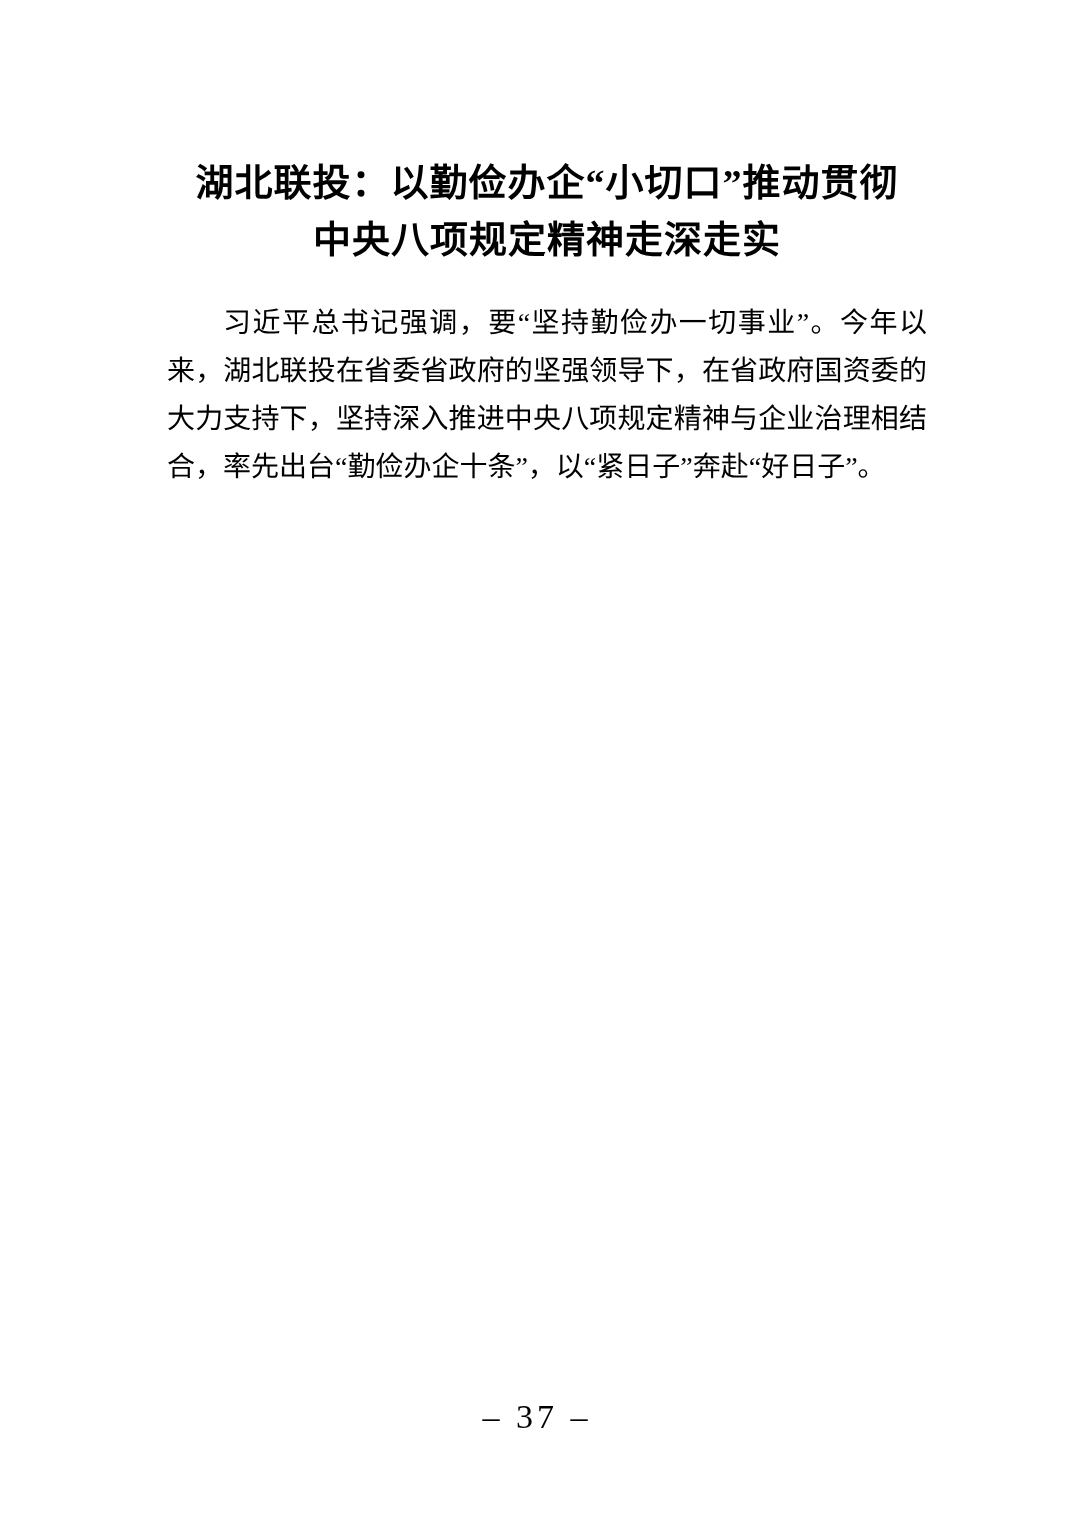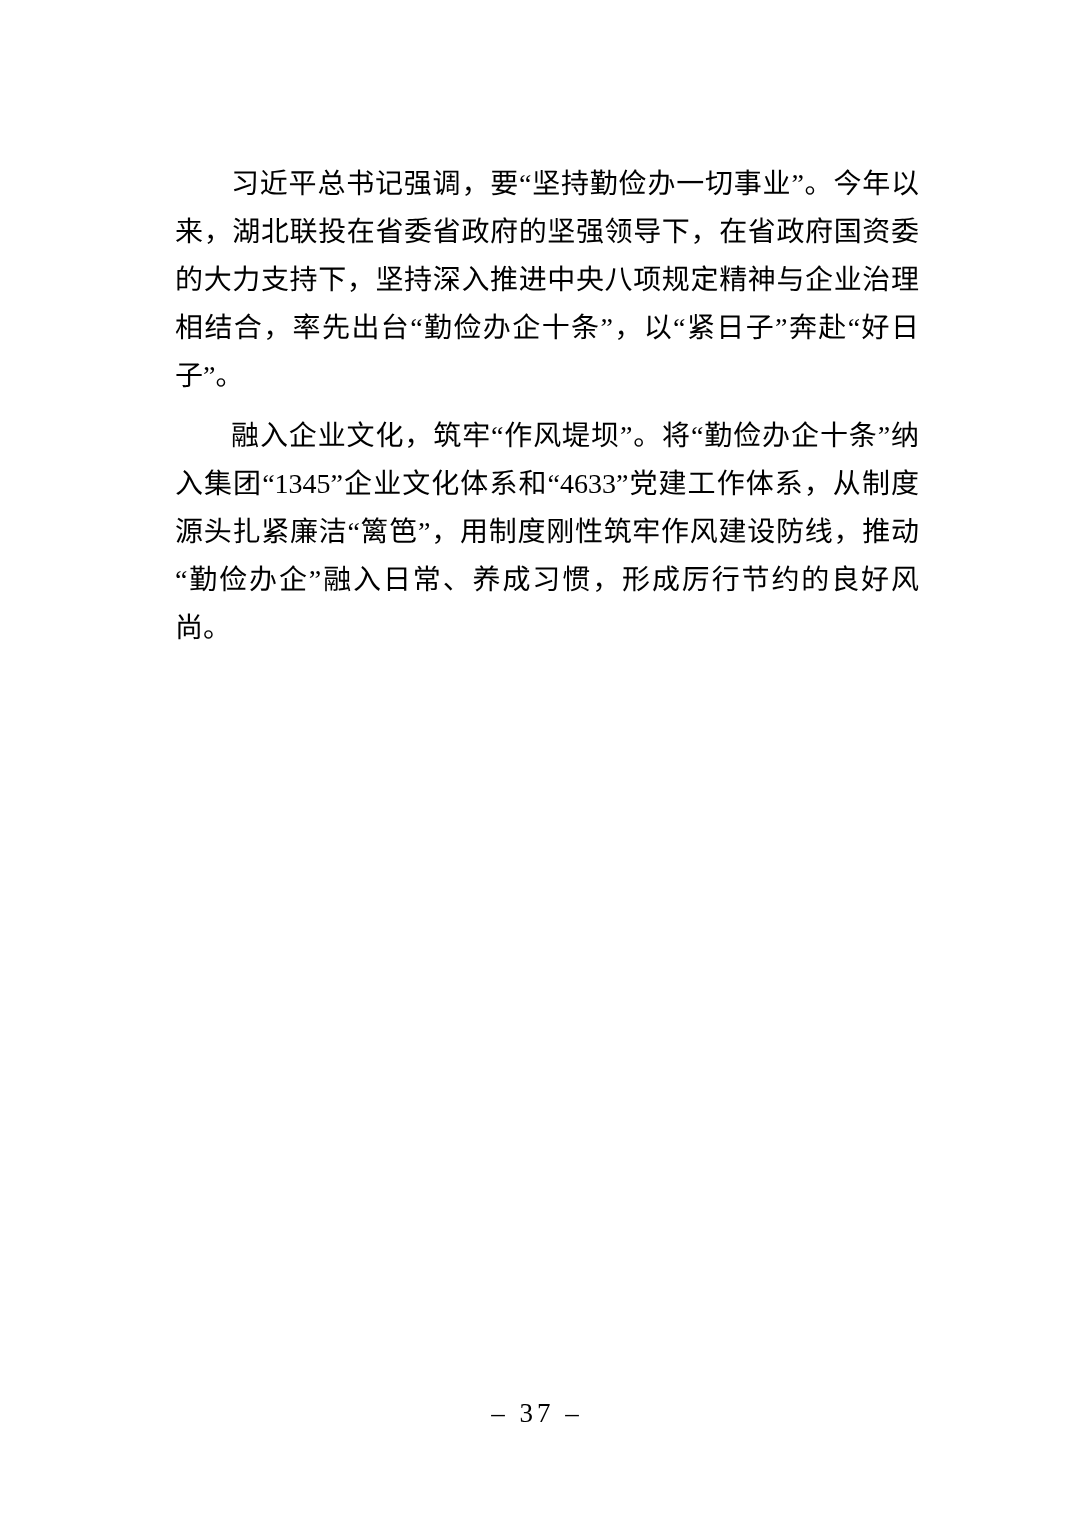--- a/index.html
+++ b/index.html
@@ -35,39 +35,42 @@
     display: block;
     white-space: nowrap;
   }
   .doc-body {
     margin-top: 30px;
     font-size: 28px;
     line-height: 48px;
     text-align: justify;
   }
   .doc-body p {
-    margin: 12px;
+    margin: 4px;
     padding: 0;
     text-indent: 2em;
   }
   .page-number {
     position: absolute;
     left: 0;
     top: 1398px;
     width: 100%;
     text-align: center;
-    font-size: 27px;
+    font-size: 34px;
     letter-spacing: 4px;
     color: #000000;
   }
 </style>
 </head>
 <body>
 
 <div class="page">
   <div class="content">
+    <h1 class="doc-title">
+      <span class="title-line">湖北联投：以勤俭办企“小切口”推动贯彻</span>
+      <span class="title-line">中央八项规定精神走深走实</span>
+    </h1>
     <div class="doc-body">
       <p>习近平总书记强调，要“坚持勤俭办一切事业”。今年以来，湖北联投在省委省政府的坚强领导下，在省政府国资委的大力支持下，坚持深入推进中央八项规定精神与企业治理相结合，率先出台“勤俭办企十条”，以“紧日子”奔赴“好日子”。</p>
-      <p>融入企业文化，筑牢“作风堤坝”。将“勤俭办企十条”纳入集团“1345”企业文化体系和“4633”党建工作体系，从制度源头扎紧廉洁“篱笆”，用制度刚性筑牢作风建设防线，推动“勤俭办企”融入日常、养成习惯，形成厉行节约的良好风尚。</p>
     </div>
   </div>
   <div class="page-number">– 37 –</div>
 </div>
 
 </body></html>

